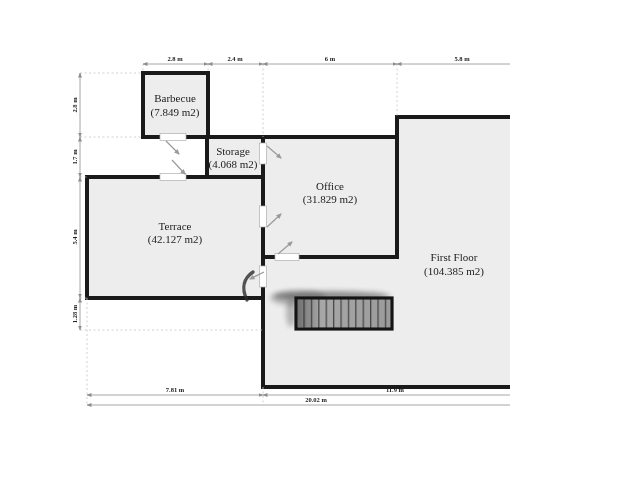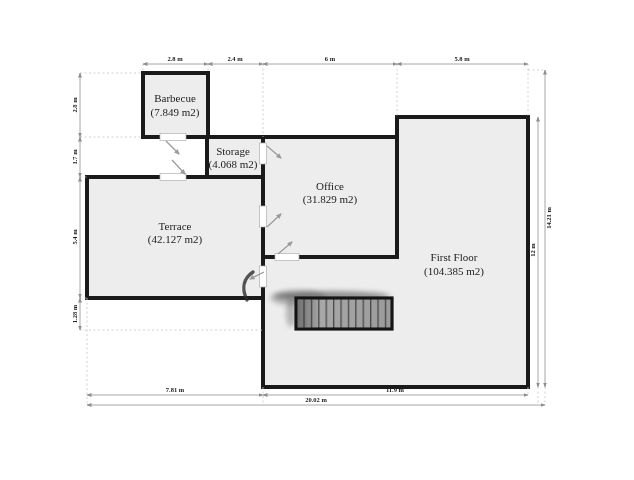--- a/index.html
+++ b/index.html
@@ -1,16 +1,16 @@
 <!DOCTYPE html>
 <html><head>
 <meta charset="utf-8">
 <style>
   html,body{margin:0;padding:0;background:#ffffff;}
-  .page{position:relative;width:634px;height:480px;background:#ffffff;overflow:hidden;
+  .page{position:relative;width:510px;height:480px;background:#ffffff;overflow:hidden;
         font-family:"Liberation Serif", serif;}
   svg text{fill:#1c1c1c;}
   text.room-name, text.room-area{font-size:11px;text-anchor:middle;}
   text.dim{font-size:6.5px;font-weight:bold;text-anchor:middle;fill:#222;}
 </style>
 </head>
 <body>
 
 <div class="page">
 <svg width="634" height="480" viewBox="0 0 634 480">

